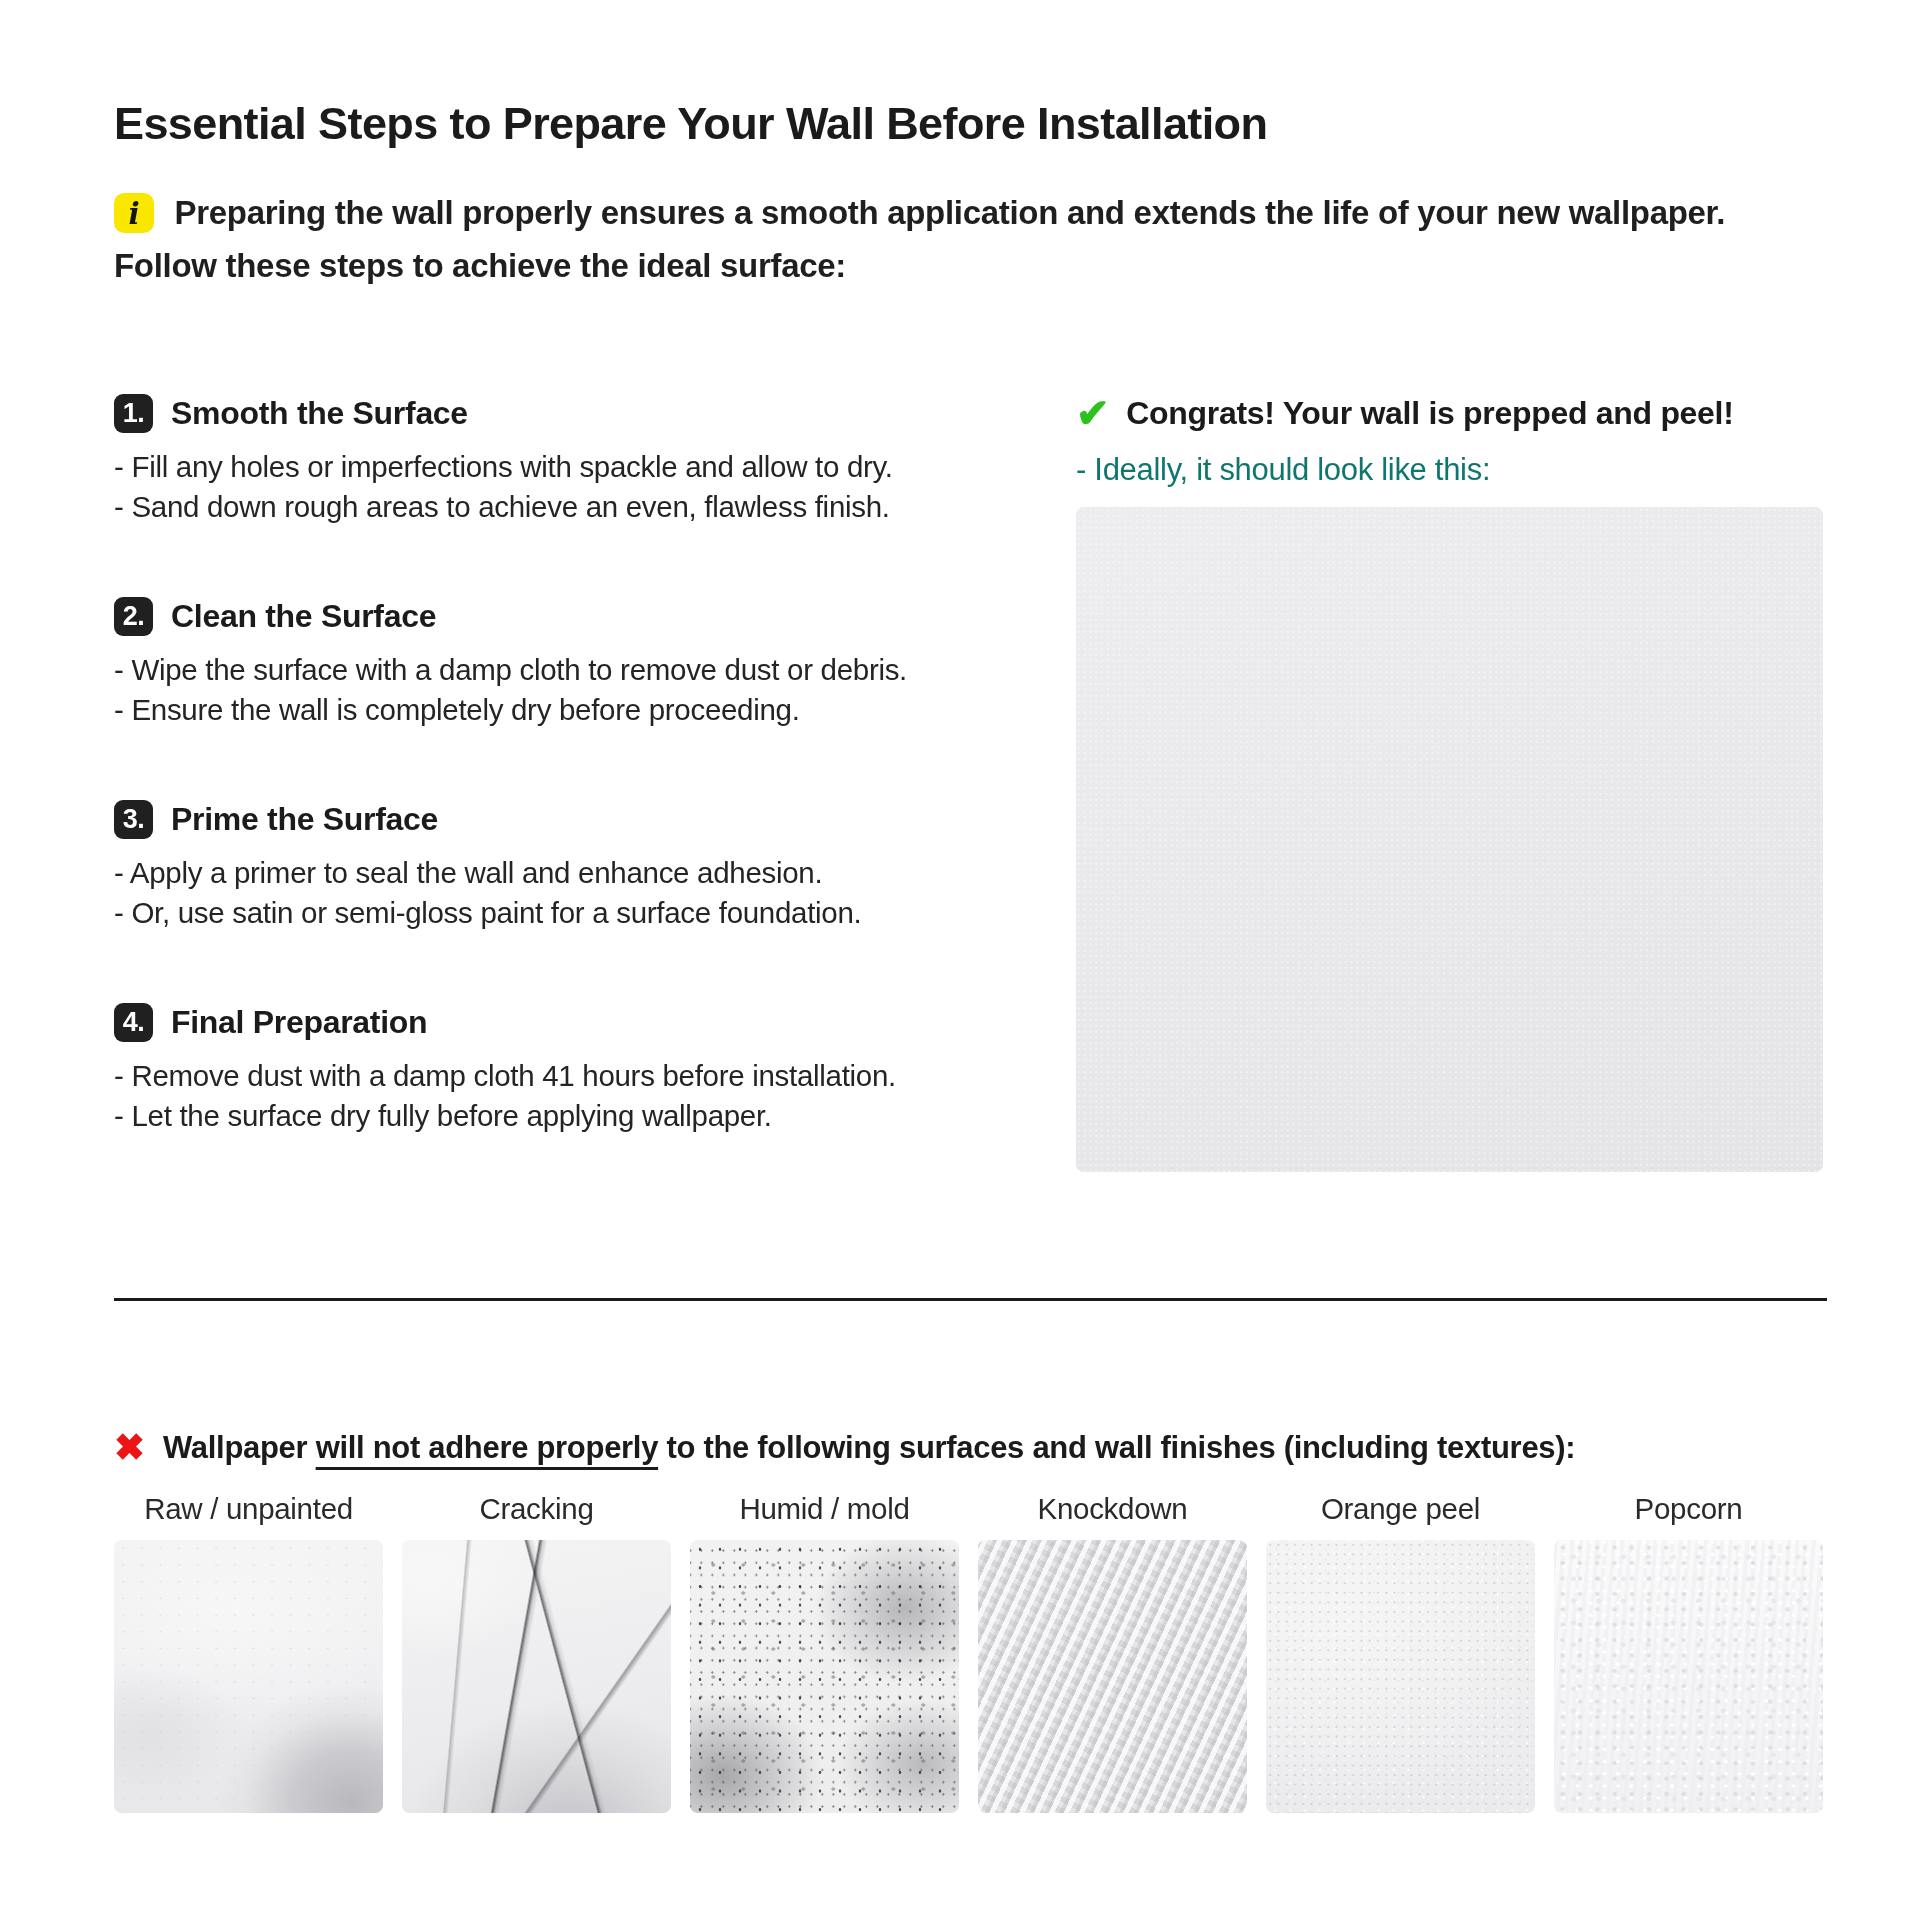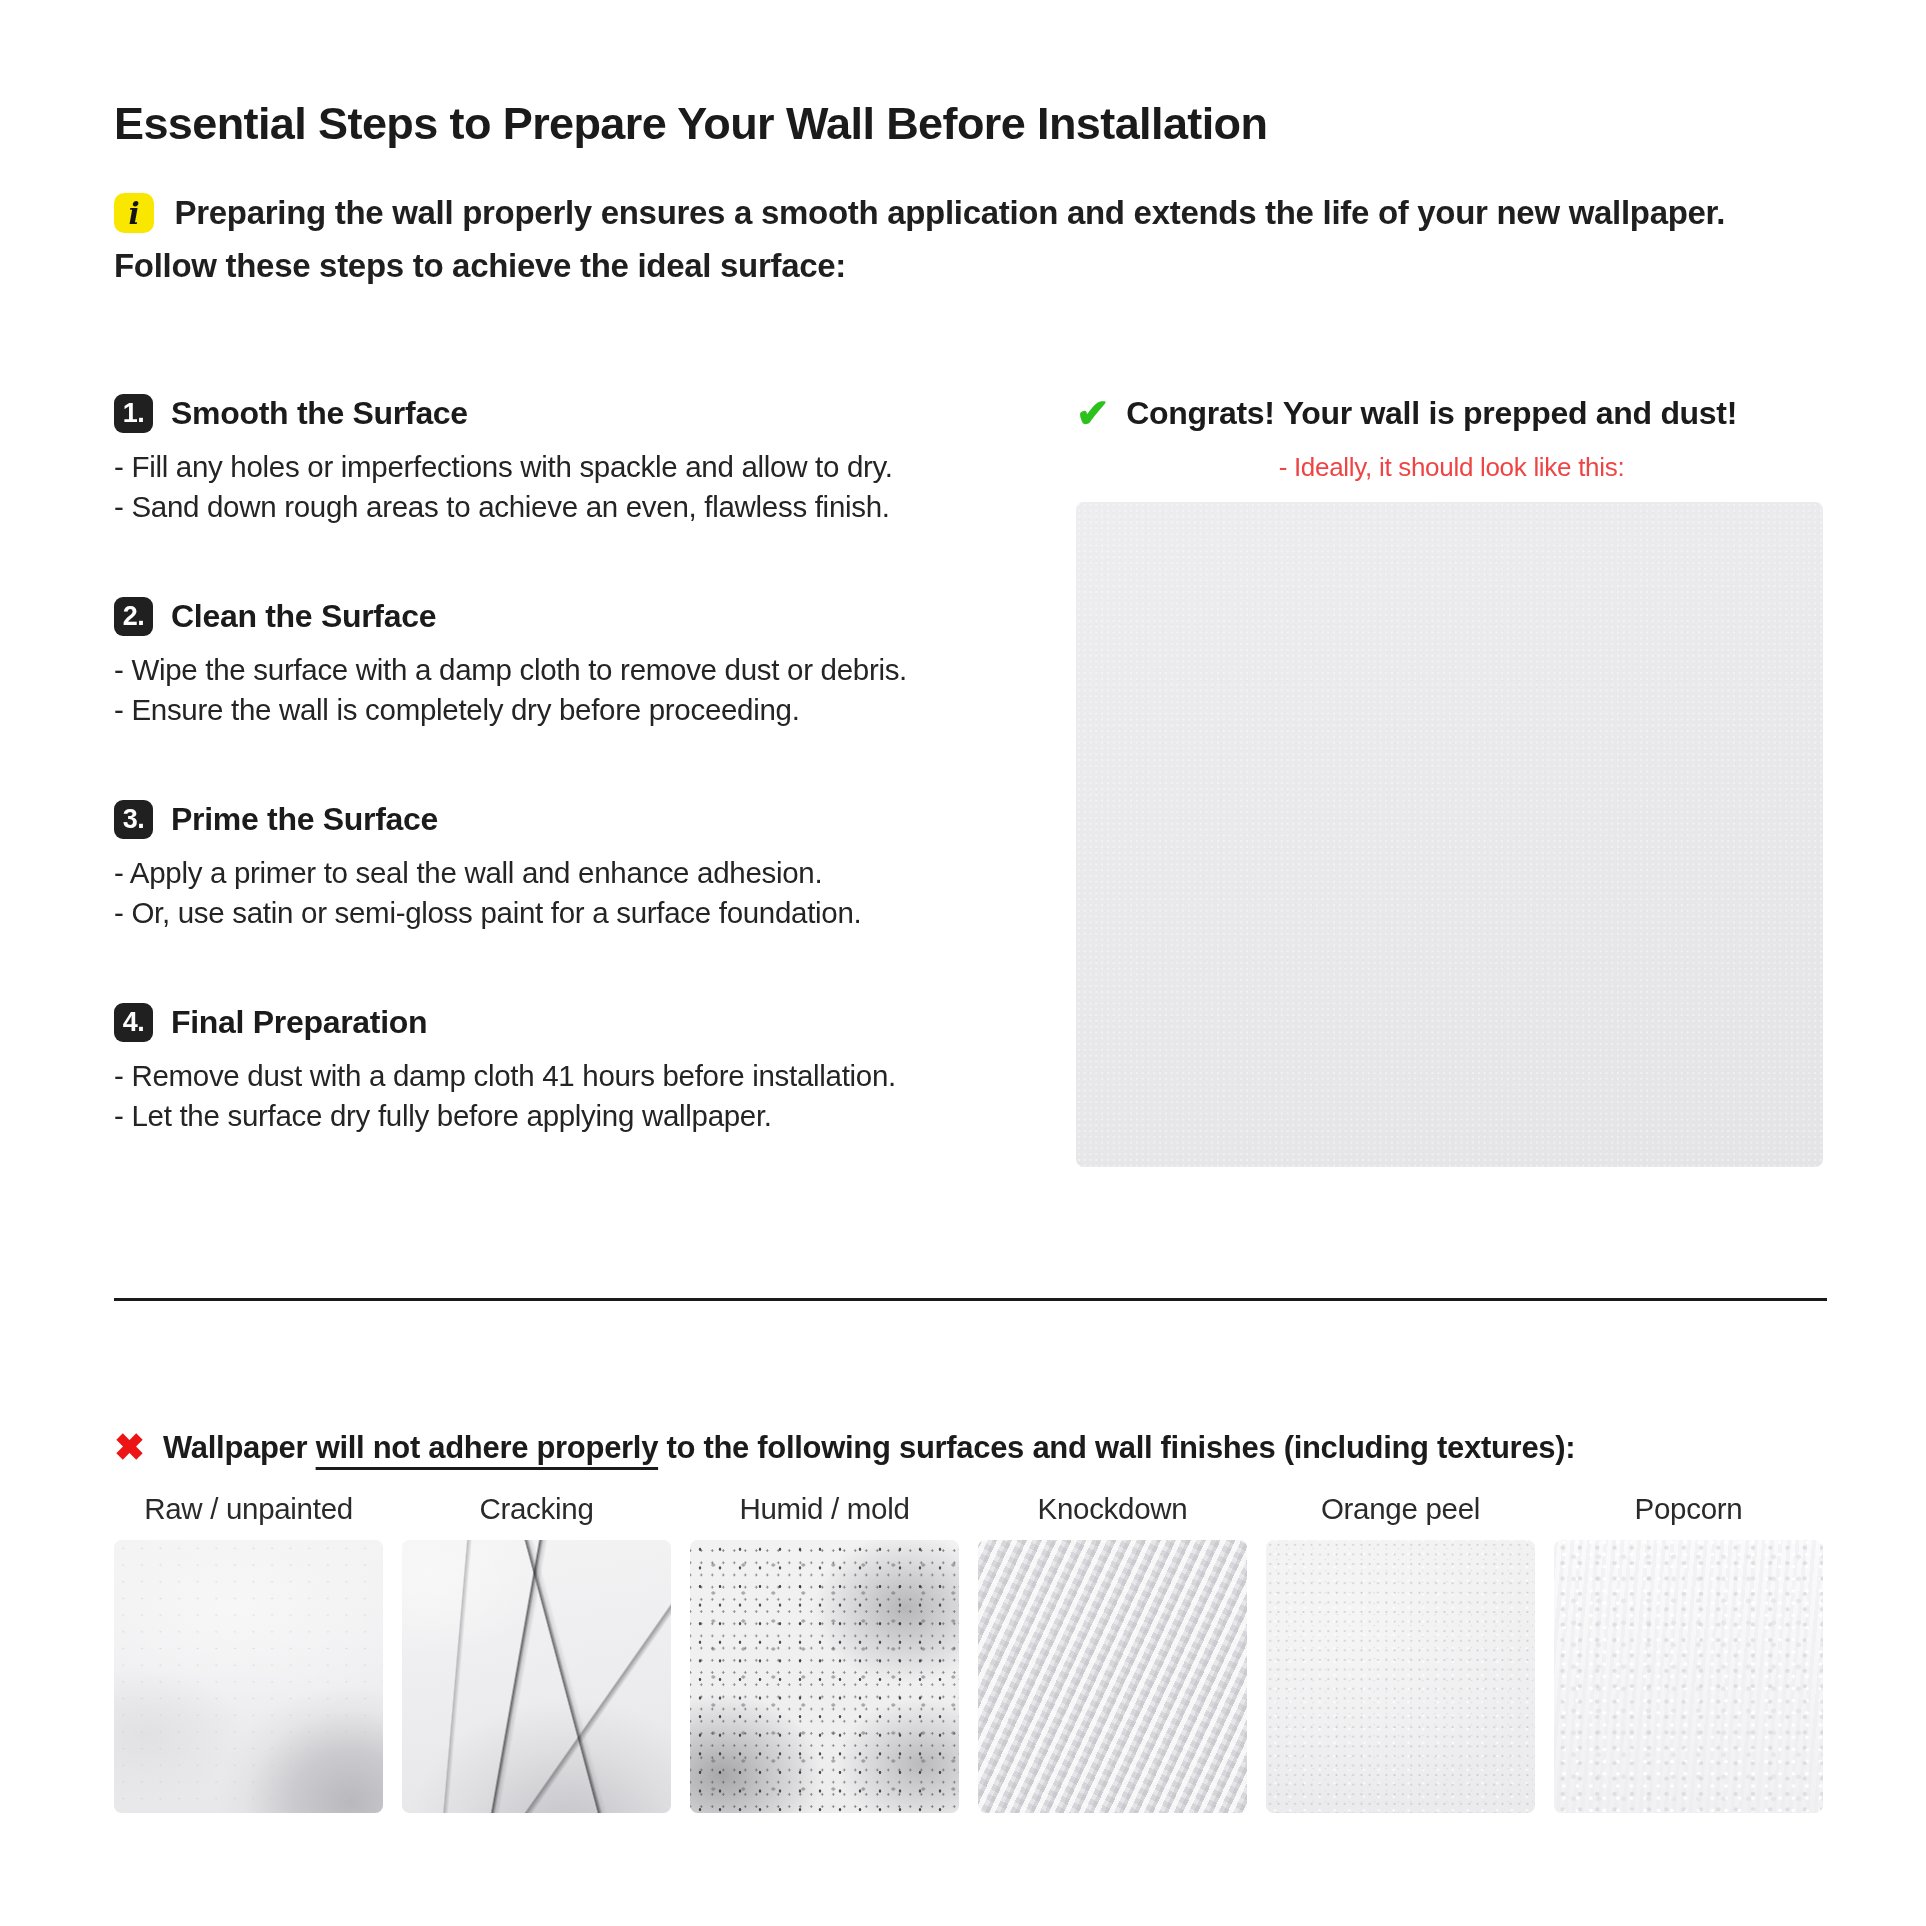--- a/index.html
+++ b/index.html
@@ -32,21 +32,21 @@
                 display:flex; align-items:center; justify-content:center;
                 color:#ffffff; font-size:27px; font-weight:700; letter-spacing:-0.6px; }
   .step-title { font-size:32px; font-weight:700; letter-spacing:-0.3px; color:#1b1b1b; white-space:nowrap; }
   .step-bullets { margin-top:14px; }
   .step-bullets .bullet { font-size:29.5px; font-weight:400; line-height:40px;
                           letter-spacing:-0.3px; color:#242424; white-space:nowrap; }
 
   .success-head { display:flex; align-items:center; gap:16.7px; height:40px; }
   .check-icon { font-size:40px; font-weight:700; color:#2dc11d; line-height:40px; }
   .success-title { font-size:32px; font-weight:700; letter-spacing:-0.3px; color:#1b1b1b; white-space:nowrap; }
-  .success-subtitle { margin-top:19px; font-size:26px; font-weight:400; letter-spacing:-0.3px; color:#ef4444;text-align:center; }
+  .success-subtitle { margin-top:19px; font-size:31px; font-weight:400; letter-spacing:-0.3px; color:#0f766e; }
   .ideal-wall { margin-top:19px; width:747px; height:665px; border-radius:7.7px;
     background-image:
       radial-gradient(rgba(255,255,255,0.55) 0.6px, transparent 1px),
       radial-gradient(rgba(215,215,220,0.35) 0.6px, transparent 1px),
       linear-gradient(160deg,#ededef 0%, #e9e9eb 45%, #e4e4e7 100%);
     background-size: 5.8px 5.8px, 8.3px 7px, 100% 100%; }
 
   
   .divider { position:absolute; left:114px; top:1298px; width:1713px; height:2.6px; background:#1a1a1a; }
 
@@ -195,21 +195,21 @@
         <div class="bullet">- Remove dust with a damp cloth 41 hours before installation.</div>
         <div class="bullet">- Let the surface dry fully before applying wallpaper.</div>
       </div>
     </div>
 
   </div>
 
   <div class="right-col">
     <div class="success-head">
       <span class="check-icon">✔</span>
-      <span class="success-title">Congrats! Your wall is prepped and dust!</span>
+      <span class="success-title">Congrats! Your wall is prepped and peel!</span>
     </div>
     <div class="success-subtitle">- Ideally, it should look like this:</div>
     <div class="ideal-wall"></div>
   </div>
 
   <div class="divider"></div>
 
   <div class="warning">
     <span class="error-icon">✖</span>
     <span class="warning-text"><span>Wallpaper </span><span class="u">will not adhere properly</span><span> to the following surfaces and wall finishes (including textures):</span></span>

